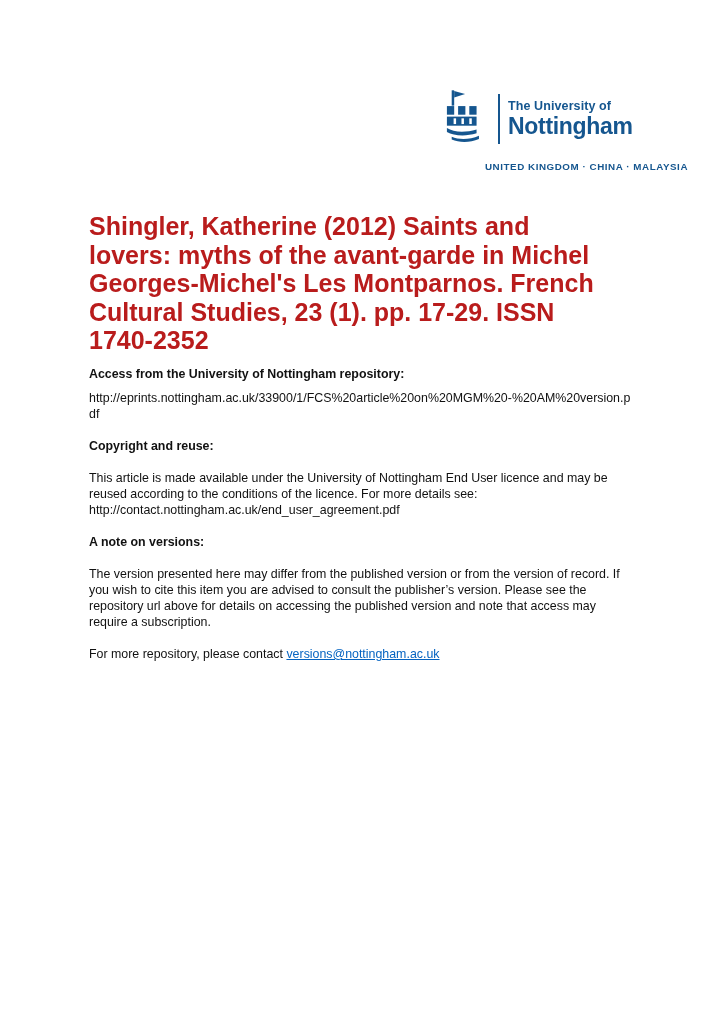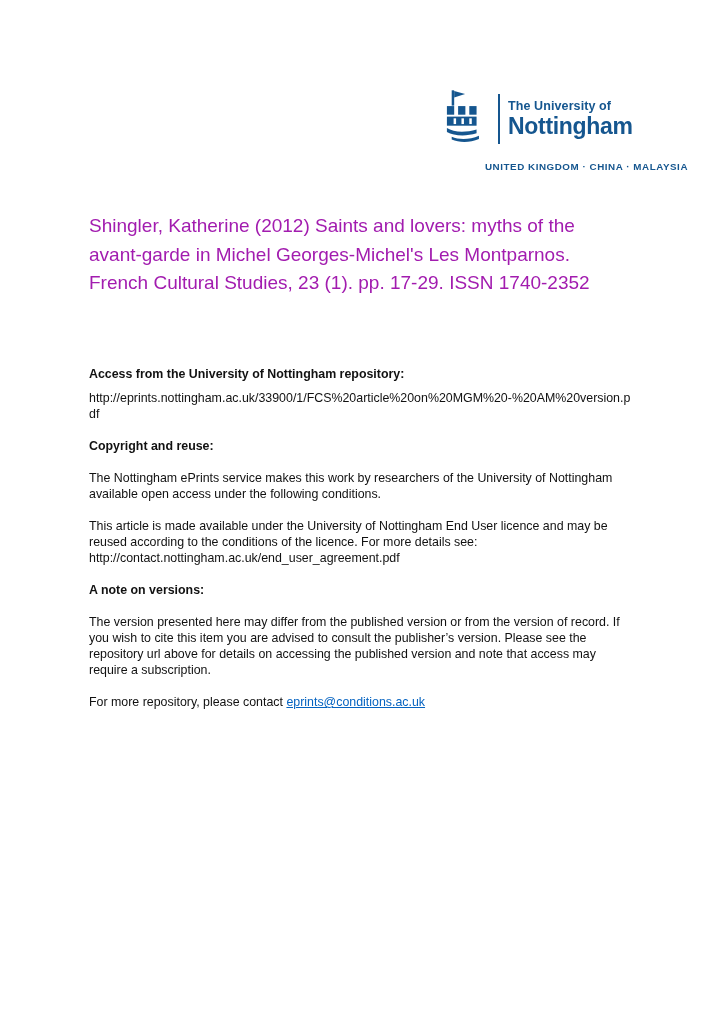--- a/index.html
+++ b/index.html
@@ -65,23 +65,24 @@
     color: #15568f;
     margin-left: 40px;
   }
 
   
   .citation {
     position: absolute;
     top: 212px;
     left: 89px;
     width: 520px;
-    font-size: 19px;
+    font-size: 25px;
     line-height: 28.5px;
-    color: #a21caf;
+    color: #b91c1c;
+    font-weight: bold;
   }
 
   
   .body-text {
     position: absolute;
     top: 366px;
     left: 89px;
     width: 548px;
     font-size: 12.4px;
     line-height: 16px;
@@ -137,30 +138,29 @@
 
   <div class="citation">Shingler, Katherine (2012) Saints and lovers: myths of the avant-garde in Michel Georges-Michel's Les Montparnos. French Cultural Studies, 23 (1). pp. 17-29. ISSN 1740-2352</div>
 
   <div class="body-text">
 
     <p class="heading tight">Access from the University of Nottingham repository:</p>
     <p class="url-text">http://eprints.nottingham.ac.uk/33900/1/FCS%20article%20on%20MGM%20-%20AM%20version.pdf</p>
 
     <p class="heading">Copyright and reuse:</p>
 
-    <p>The Nottingham ePrints service makes this work by researchers of the University of Nottingham available open access under the following conditions.</p>
 
     <p>
       <span>This article is made available under the University of Nottingham End User licence and may be reused according to the conditions of the licence.  For more details see:</span>
       <span class="block-line">http://contact.nottingham.ac.uk/end_user_agreement.pdf</span>
     </p>
 
     <p class="heading">A note on versions:</p>
 
     <p>The version presented here may differ from the published version or from the version of record. If you wish to cite this item you are advised to consult the publisher’s version. Please see the repository url above for details on accessing the published version and note that access may require a subscription.</p>
 
     <p class="contact-line">
-      <span>For more repository, please contact </span><a class="email-link" href="#">eprints@conditions.ac.uk</a>
+      <span>For more repository, please contact </span><a class="email-link" href="#">versions@nottingham.ac.uk</a>
     </p>
 
   </div>
 
 </div>
 
 </body></html>

